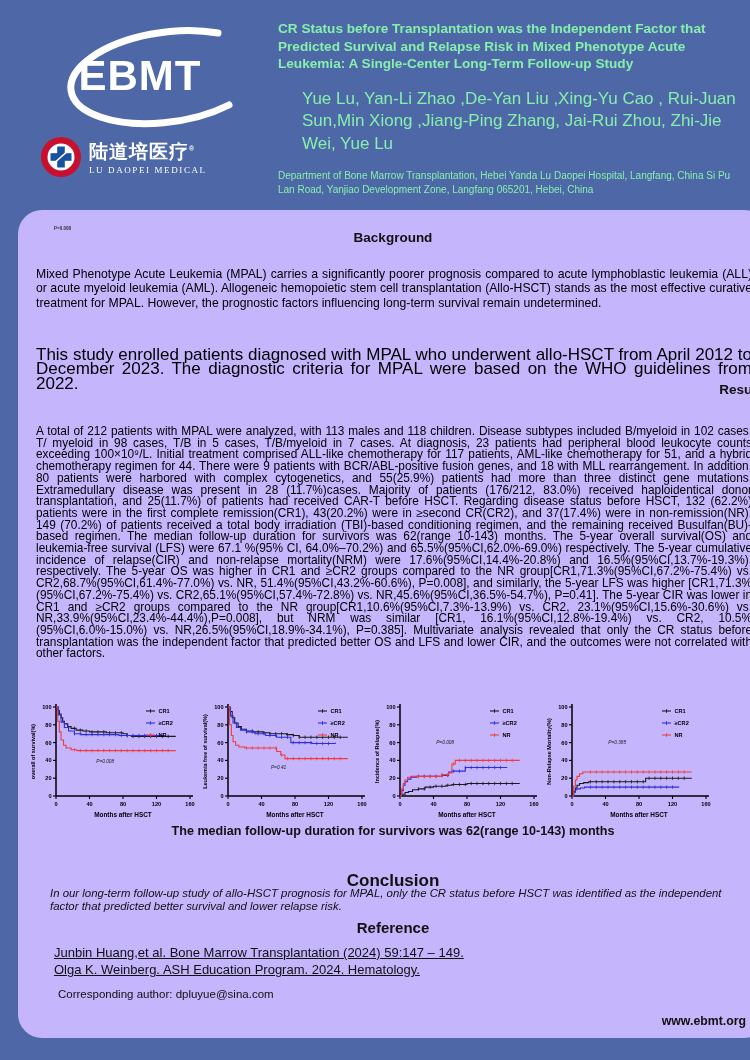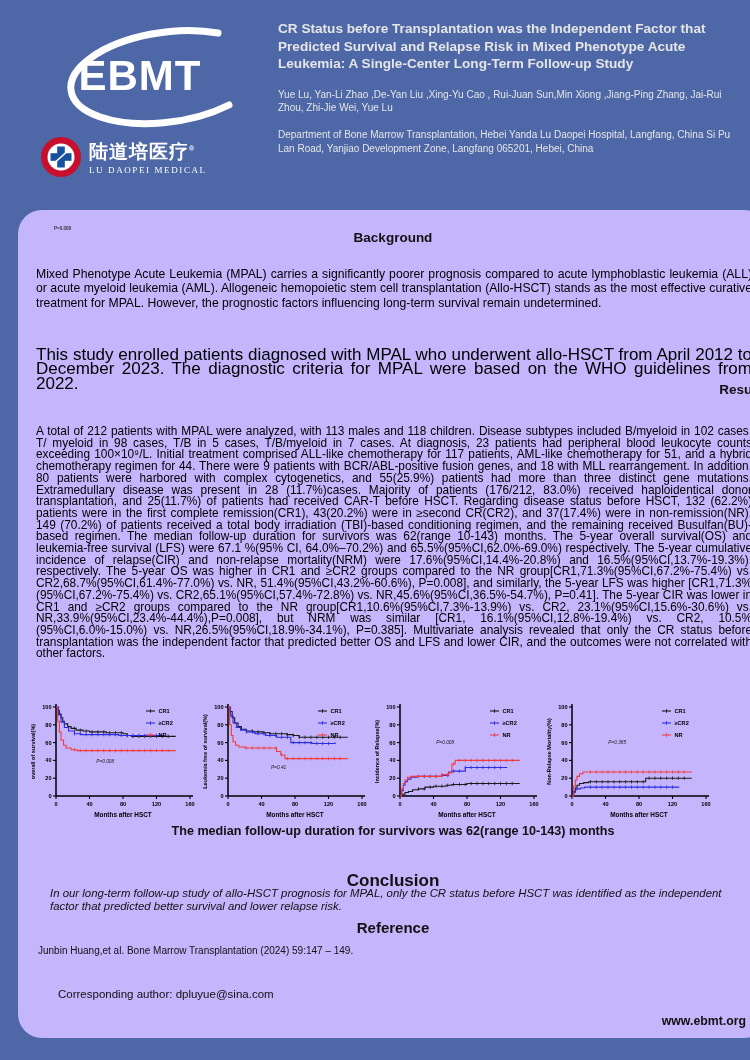--- a/index.html
+++ b/index.html
@@ -8,43 +8,43 @@
     background:#4d67a7;
     font-family:"Liberation Sans", sans-serif;
     -webkit-font-smoothing:antialiased;
   }
   .header{position:absolute;left:0;top:0;width:750px;height:210px;}
   .ebmt-logo{position:absolute;left:22px;top:16px;width:232px;height:118px;}
   .ldp-logo{position:absolute;left:40px;top:136px;display:flex;align-items:center;gap:7px;}
   .ldp-text .cn{color:#ffffff;font-weight:bold;font-size:19px;letter-spacing:1px;line-height:20px;}
   .ldp-text .cn sup{font-size:7px;}
   .ldp-text .en{color:#ffffff;font-family:"Liberation Serif", serif;font-size:9px;letter-spacing:1.6px;margin-top:2px;}
-  .title-block{position:absolute;left:278px;top:20px;width:458px;color:#e5e5e5;}
+  .title-block{position:absolute;left:278px;top:20px;width:458px;color:#86efac;}
   .poster-title{font-size:13.6px;font-weight:bold;line-height:1.3;}
-  .poster-authors{font-size:10px;line-height:1.32;margin-top:15px;}
+  .poster-authors{font-size:17px;line-height:1.32;margin-top:15px;margin-left:24px;}
   .poster-affiliation{font-size:10px;line-height:1.32;margin-top:14px;}
 
   .panel{
     position:absolute;left:18px;top:210px;width:750px;height:828px;
     background:#c4b5fd;border-radius:24px;color:#111;
   }
   .artifact{position:absolute;left:36px;top:16px;font-size:4.5px;color:#333;font-weight:bold;}
   .sec-h{position:absolute;left:0;width:100%;text-align:center;font-weight:bold;font-size:13.5px;}
   .h-bg{top:20px;} .h-method{top:106px;} .h-results{top:172px;text-align:right;}
   .body-txt{position:absolute;left:18px;right:16px;text-align:justify;color:#000;margin-top:16px;}
   .t-bg{top:41px;font-size:12.2px;line-height:14.4px;}
   .t-method{top:122px;font-size:17px;line-height:14.4px;}
   .t-results{top:200px;font-size:11.85px;line-height:11.7px;text-align:justify;}
   .charts-row{position:absolute;left:10px;top:487px;display:flex;gap:2px;}
   .chart-host{width:170px;height:128px;}
   .median-note{position:absolute;left:0;top:614px;width:100%;text-align:center;font-weight:bold;font-size:12.6px;}
   .h-conclusion{position:absolute;left:0;top:641px;width:100%;text-align:center;font-weight:bold;font-size:17px;margin-top:20px;}
   .t-conclusion{position:absolute;left:32px;right:28px;top:677px;font-size:11.4px;line-height:13.2px;text-align:left;font-style:italic;}
   .h-reference{position:absolute;left:0;top:709px;width:100%;text-align:center;font-weight:bold;font-size:15px;}
-  .ref-item{position:absolute;left:20px;right:20px;font-size:10px;}
+  .ref-item{position:absolute;left:36px;right:20px;font-size:13px;text-decoration:underline;}
   .ref-0{top:735px;} .ref-1{top:752px;}
   .corresponding{position:absolute;left:40px;top:778px;font-size:11.5px;}
   .site{position:absolute;right:22px;top:804px;font-size:12.3px;font-weight:bold;}
 </style>
 </head>
 <body>
 
 <div class="header">
   <svg class="ebmt-logo" viewBox="0 0 232 118">
     <path d="M 196 17 A 97 45 -8 1 0 207 89" fill="none" stroke="#ffffff" stroke-width="7" stroke-linecap="round"></path>
@@ -444,16 +444,17 @@
         </svg></div>
   </div>
 
   <div class="median-note">The median follow-up duration for survivors was 62(range 10-143) months</div>
 
   <div class="h-conclusion">Conclusion</div>
   <div class="t-conclusion">In our long-term follow-up study of allo-HSCT prognosis for MPAL, only the CR status before HSCT was identified as the independent factor that predicted better survival and lower relapse risk.</div>
 
   <div class="h-reference">Reference</div>
   <div class="ref-item ref-0">Junbin Huang,et al. Bone Marrow Transplantation (2024) 59:147 – 149.</div>
+  <div class="ref-item ref-1">Olga K. Weinberg. ASH Education Program. 2024. Hematology.</div>
 
   <div class="corresponding">Corresponding author: dpluyue@sina.com</div>
   <div class="site">www.ebmt.org</div>
 </div>
 
 </body></html>

